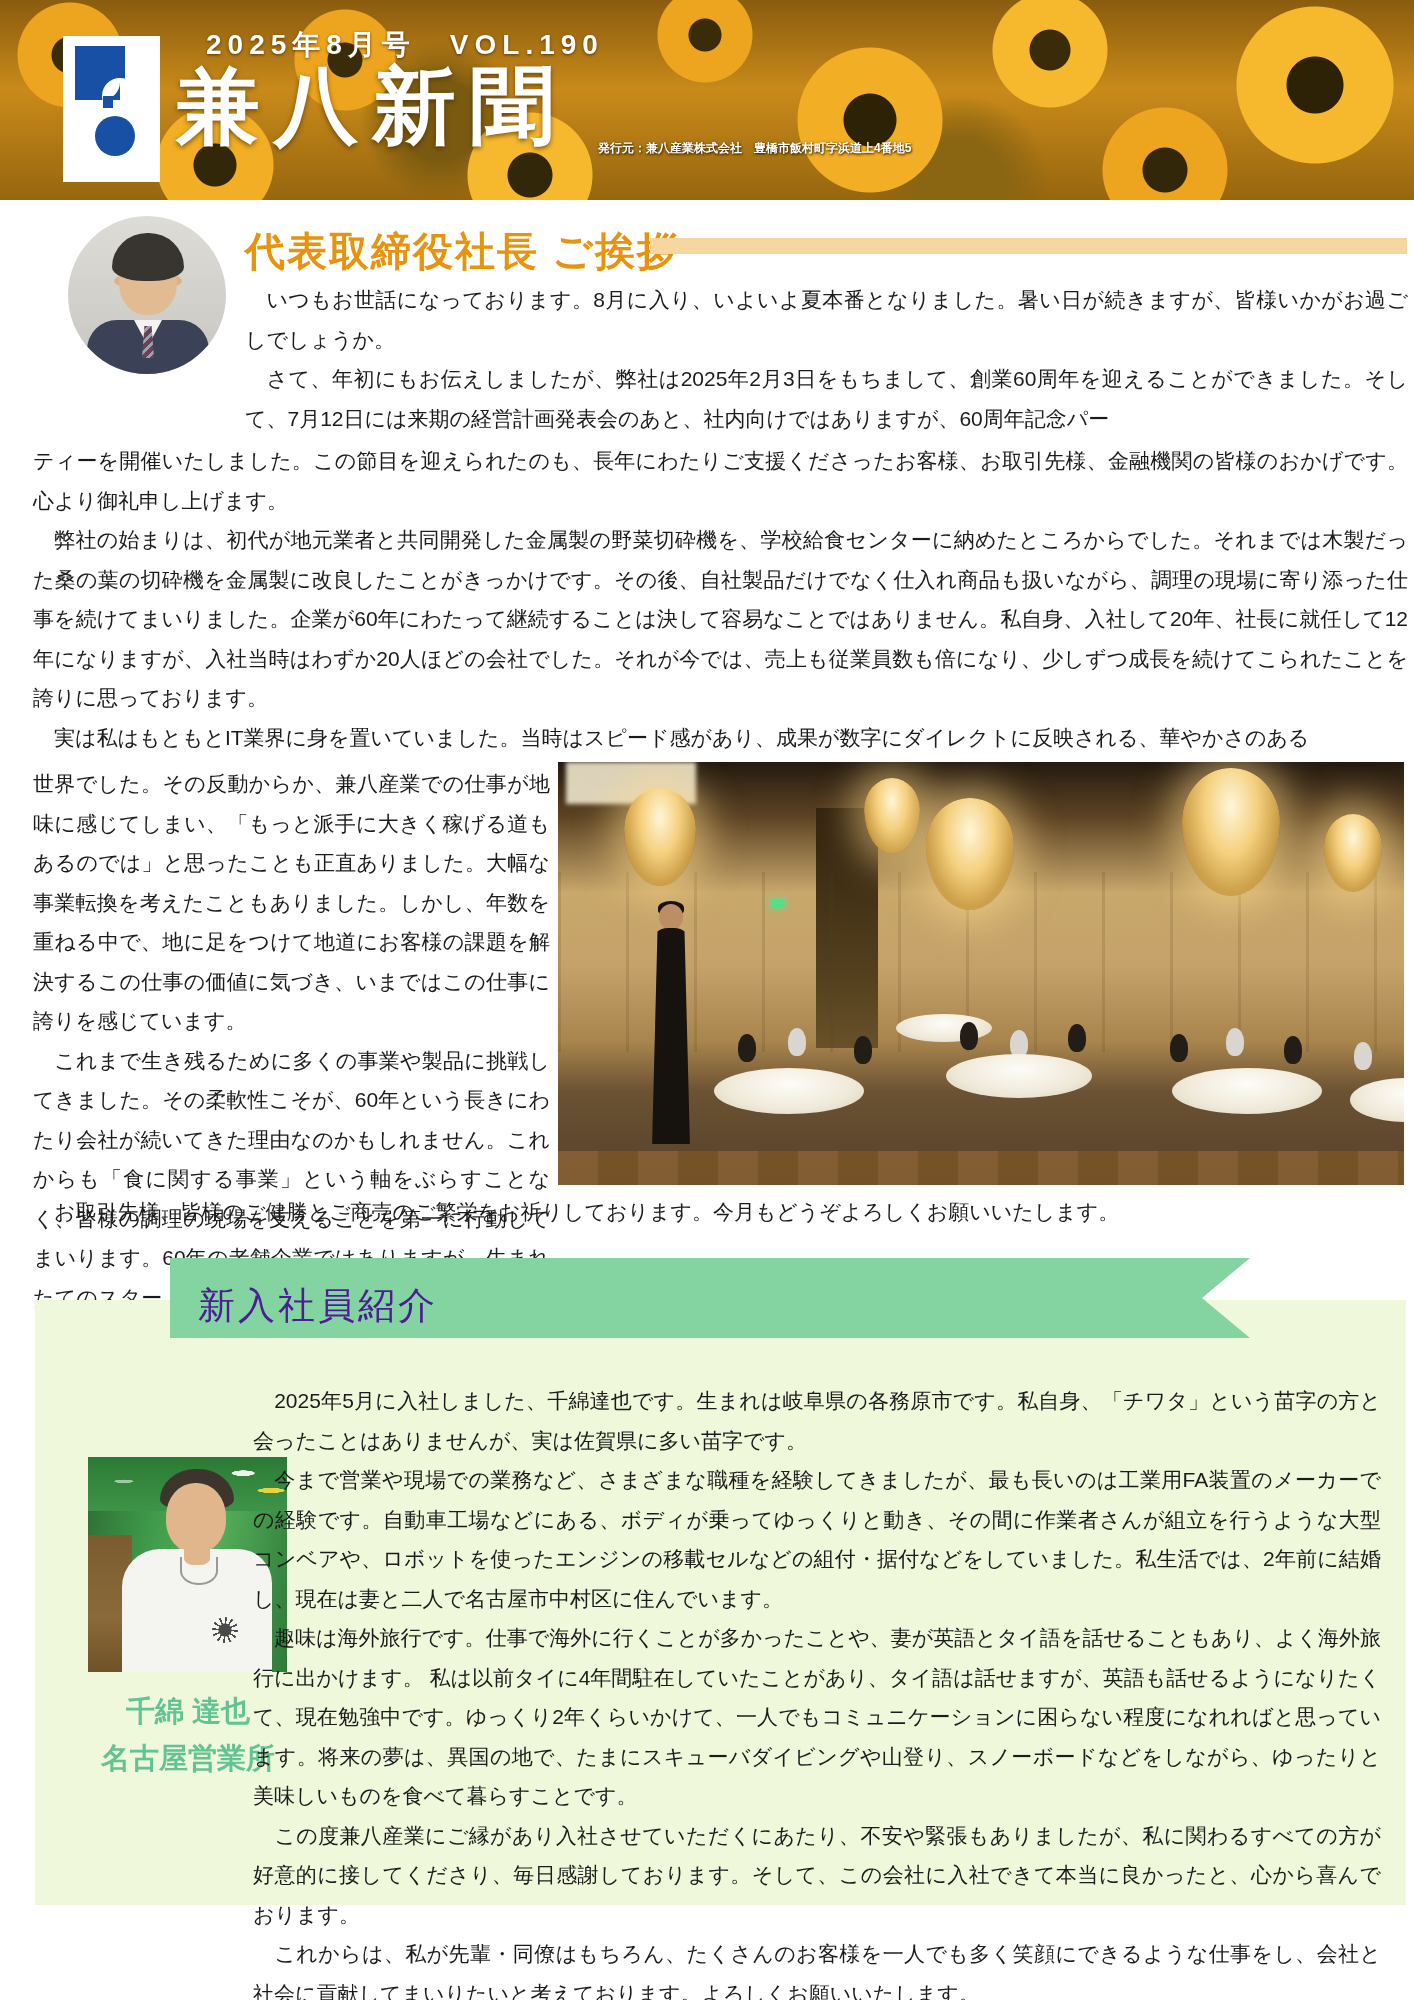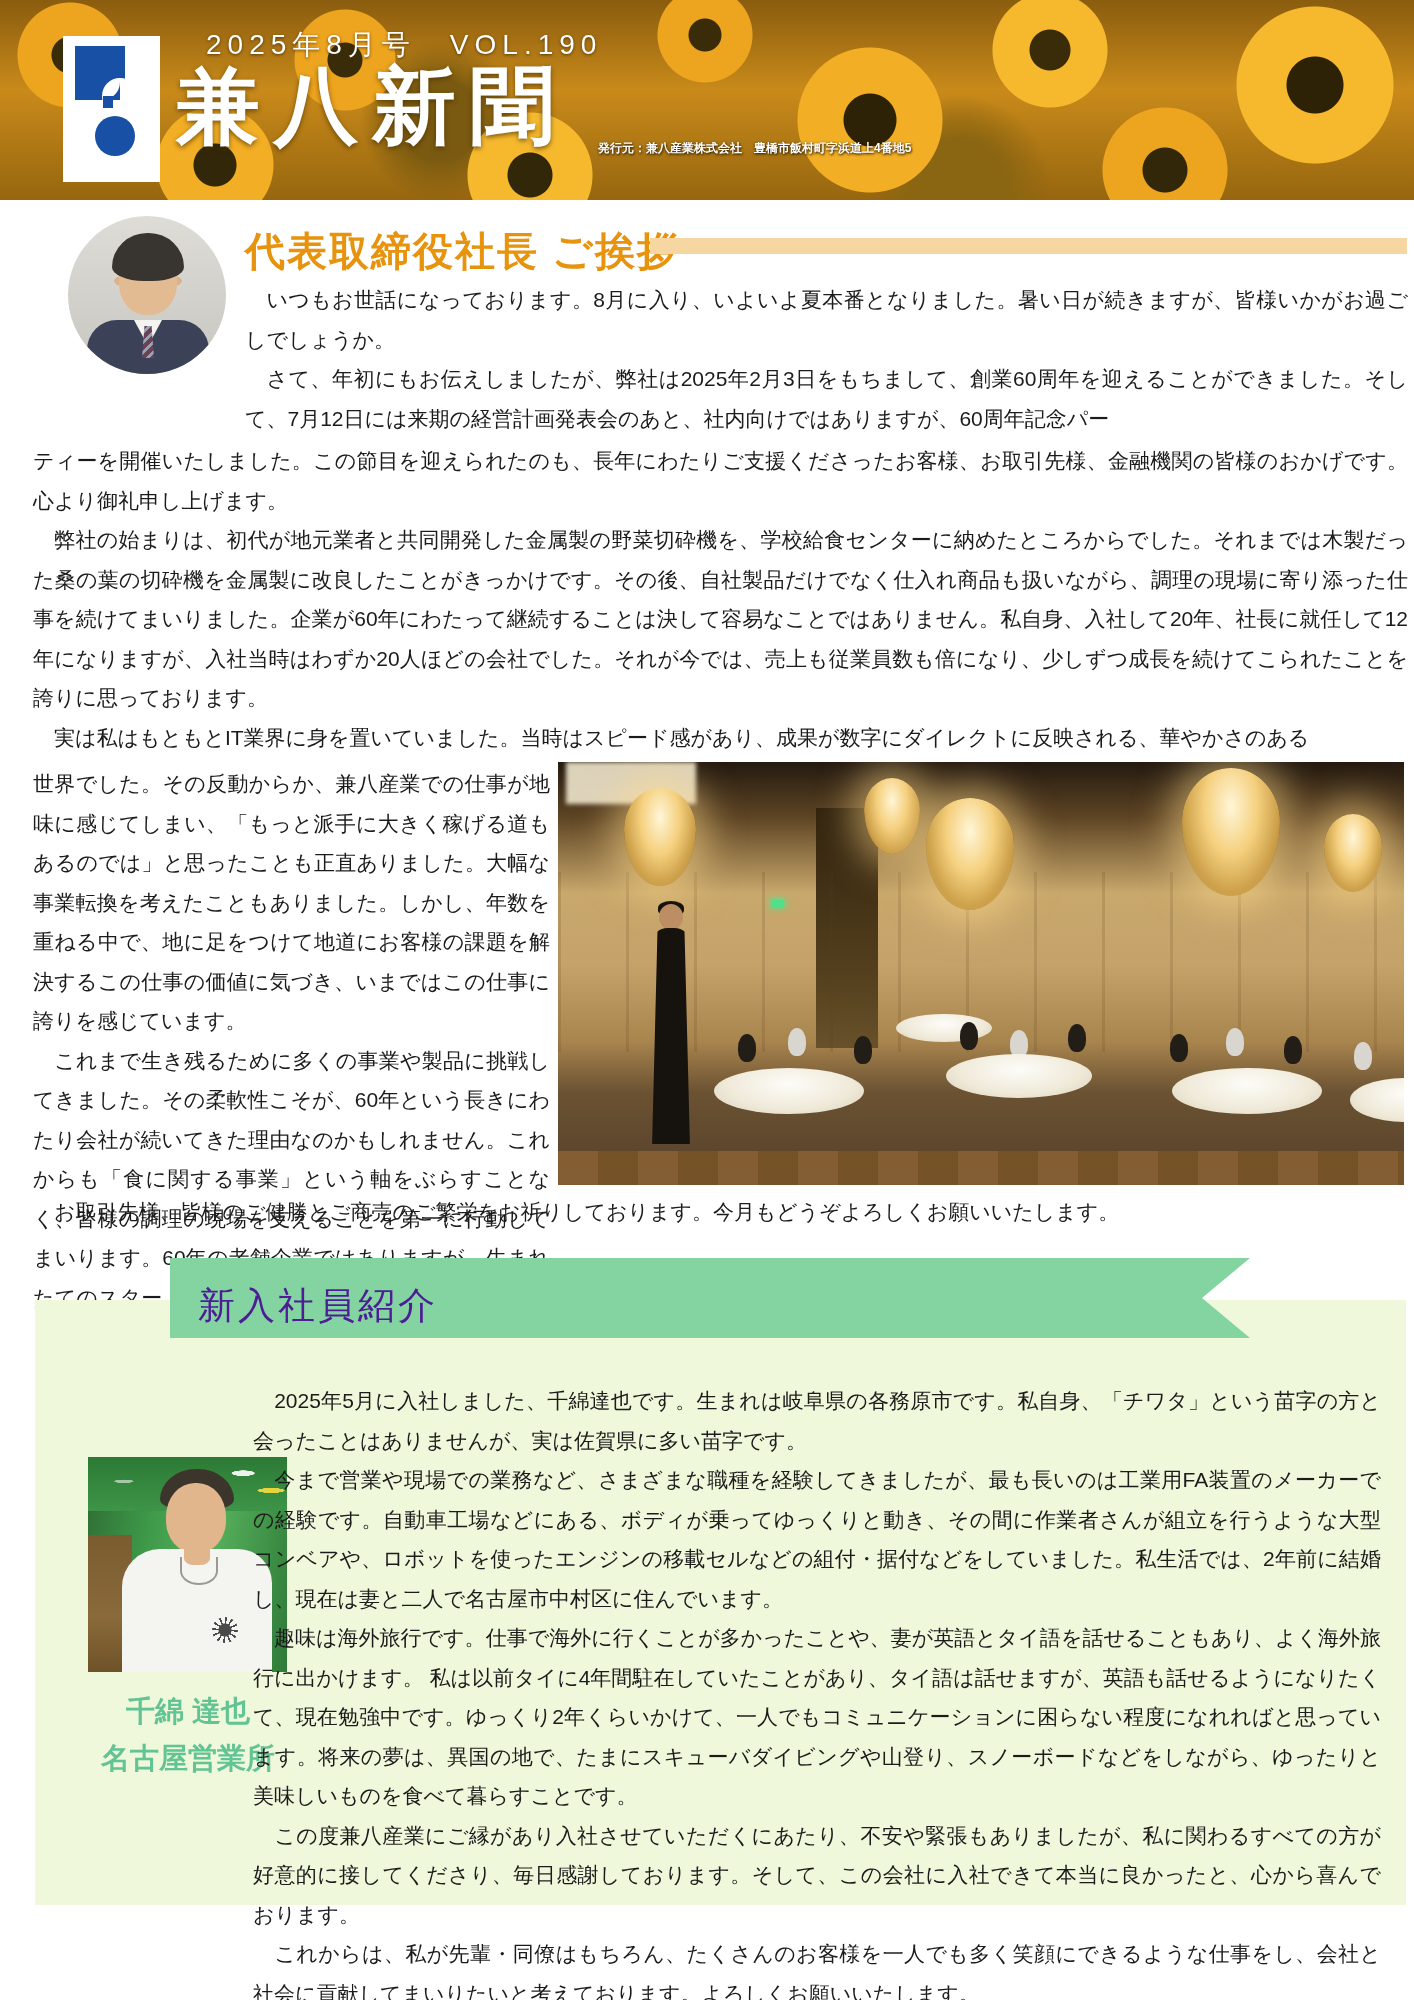--- a/index.html
+++ b/index.html
@@ -27,21 +27,21 @@
       radial-gradient(circle at 870px 120px,#f2ae24 0 72px, transparent 73px),
       radial-gradient(circle at 1050px 50px,#f6b92e 0 57px, transparent 58px),
       radial-gradient(circle at 1165px 170px,#eda41e 0 62px, transparent 63px),
       radial-gradient(circle at 1315px 85px,#f6b92e 0 78px, transparent 79px),
       radial-gradient(circle at 440px 120px,#7a5a10 0 40px, transparent 80px),
       radial-gradient(circle at 960px 185px,#8a6512 0 45px, transparent 90px),
       linear-gradient(180deg,#8a5c0e 0%,#c98a1a 45%,#96660f 100%);
   }
   .logo-card{position:absolute;left:63px;top:36px;width:97px;height:146px;background:#ffffff;
     border-radius:3px;}
-  .issue{position:absolute;left:206px;top:26px;font-size:28px;font-weight:normal;color:#ffffff;
+  .issue{position:absolute;left:206px;top:26px;font-size:28px;font-weight:bold;color:#ffffff;
     letter-spacing:6px;text-shadow:0 1px 3px rgba(70,45,0,.85);}
   .np-title{position:absolute;left:176px;top:50px;font-size:84px;font-weight:900;color:#ffffff;
     letter-spacing:14px;text-shadow:0 2px 5px rgba(70,45,0,.7);}
   .contents{position:absolute;left:598px;top:32px;color:#ffffff;font-weight:bold;
     text-shadow:0 1px 3px rgba(60,40,0,.9),1px 1px 2px rgba(0,0,0,.55);}
   .contents .c-label{font-size:23px;line-height:27px;}
   .contents .c-item{font-size:22px;line-height:26px;padding-left:14px;}
   .publisher{position:absolute;left:598px;top:140px;font-size:12px;font-weight:bold;color:#ffffff;
     text-shadow:0 1px 3px rgba(60,40,0,.9),1px 1px 2px rgba(0,0,0,.55);}
 

